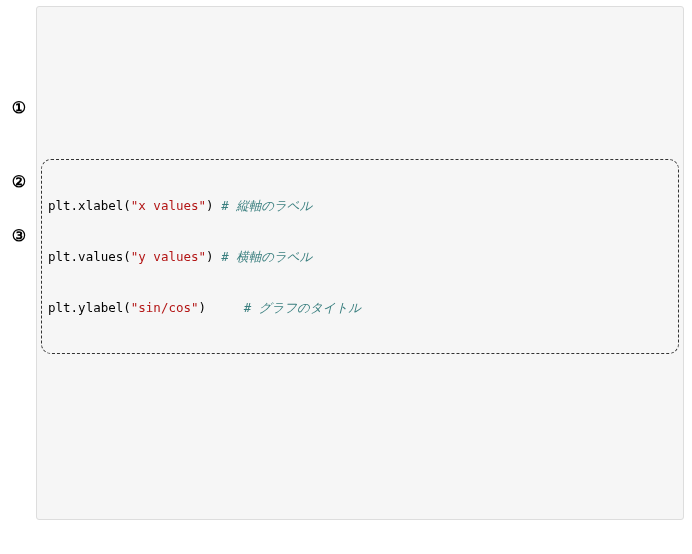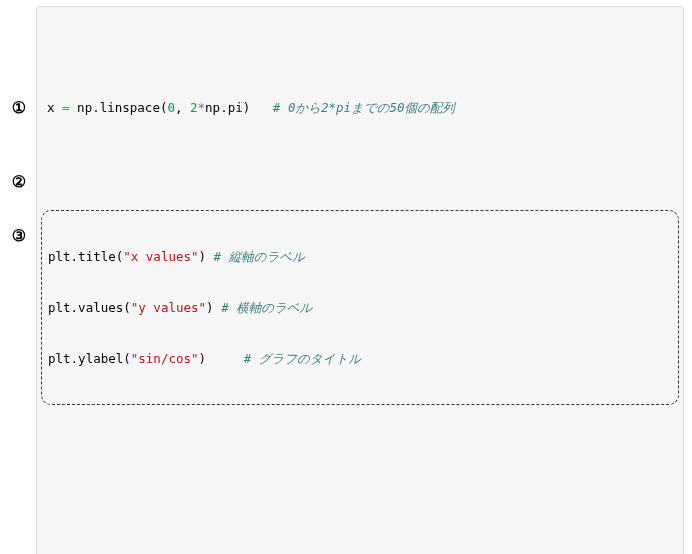--- a/index.html
+++ b/index.html
@@ -59,25 +59,24 @@
 
 <div class="container">
 
   <div class="annot-col" style="top:98px">①</div>
   <div class="annot-col" style="top:172px">②</div>
   <div class="annot-col" style="top:226px">③</div>
 
   <div class="code-block">
 
     <div class="plain-group">
-      <div class="code-line"><span class="tk-var">x </span><span class="tk-op">=</span><span class="tk-func"> np.linspace(</span><span class="tk-num">0</span><span class="tk-func">, </span><span class="tk-num">2</span><span class="tk-op">*</span><span class="tk-func">np.pi)</span><span>   </span><span class="tk-cmt"># 0から2*piまでの50個の配列</span></div>
     </div>
 
     <div class="dashed-group">
-      <div class="code-line"><span class="tk-func">plt.title(</span><span class="tk-str">"x values"</span><span class="tk-func">) </span><span class="tk-cmt"># 縦軸のラベル</span></div>
+      <div class="code-line"><span class="tk-func">plt.xlabel(</span><span class="tk-str">"x values"</span><span class="tk-func">) </span><span class="tk-cmt"># 縦軸のラベル</span></div>
       <div class="code-line"><span class="tk-func">plt.values(</span><span class="tk-str">"y values"</span><span class="tk-func">) </span><span class="tk-cmt"># 横軸のラベル</span></div>
       <div class="code-line"><span class="tk-func">plt.ylabel(</span><span class="tk-str">"sin/cos"</span><span class="tk-func">)     </span><span class="tk-cmt"># グラフのタイトル</span></div>
     </div>
 
     
 
     
 
     
 

